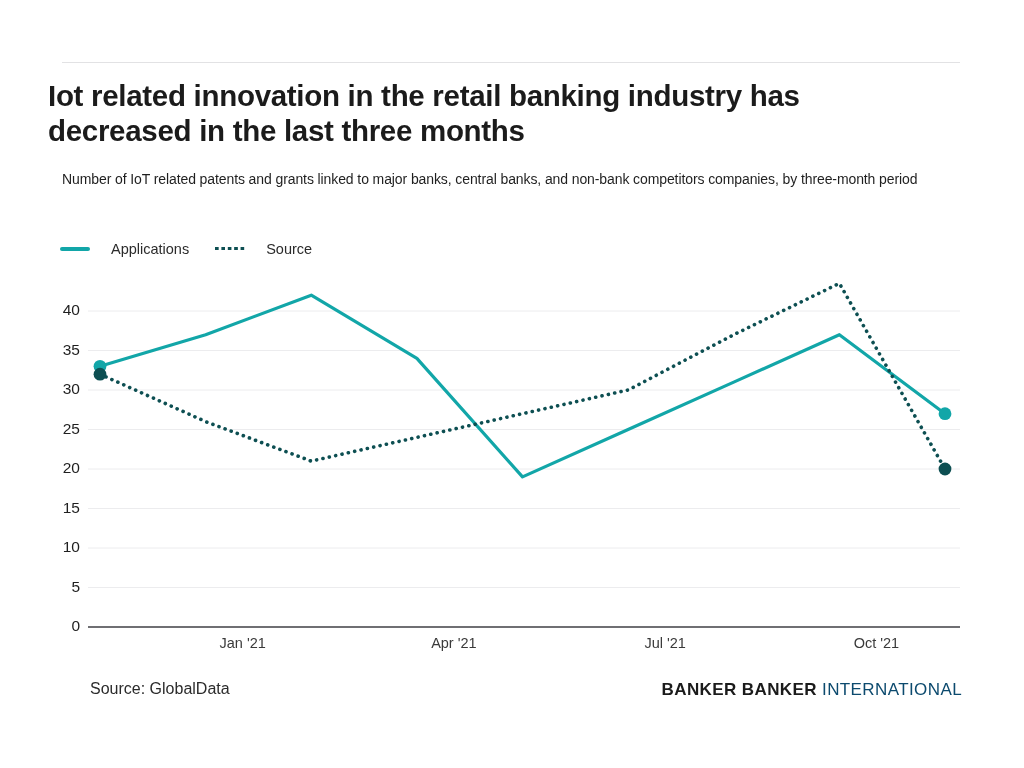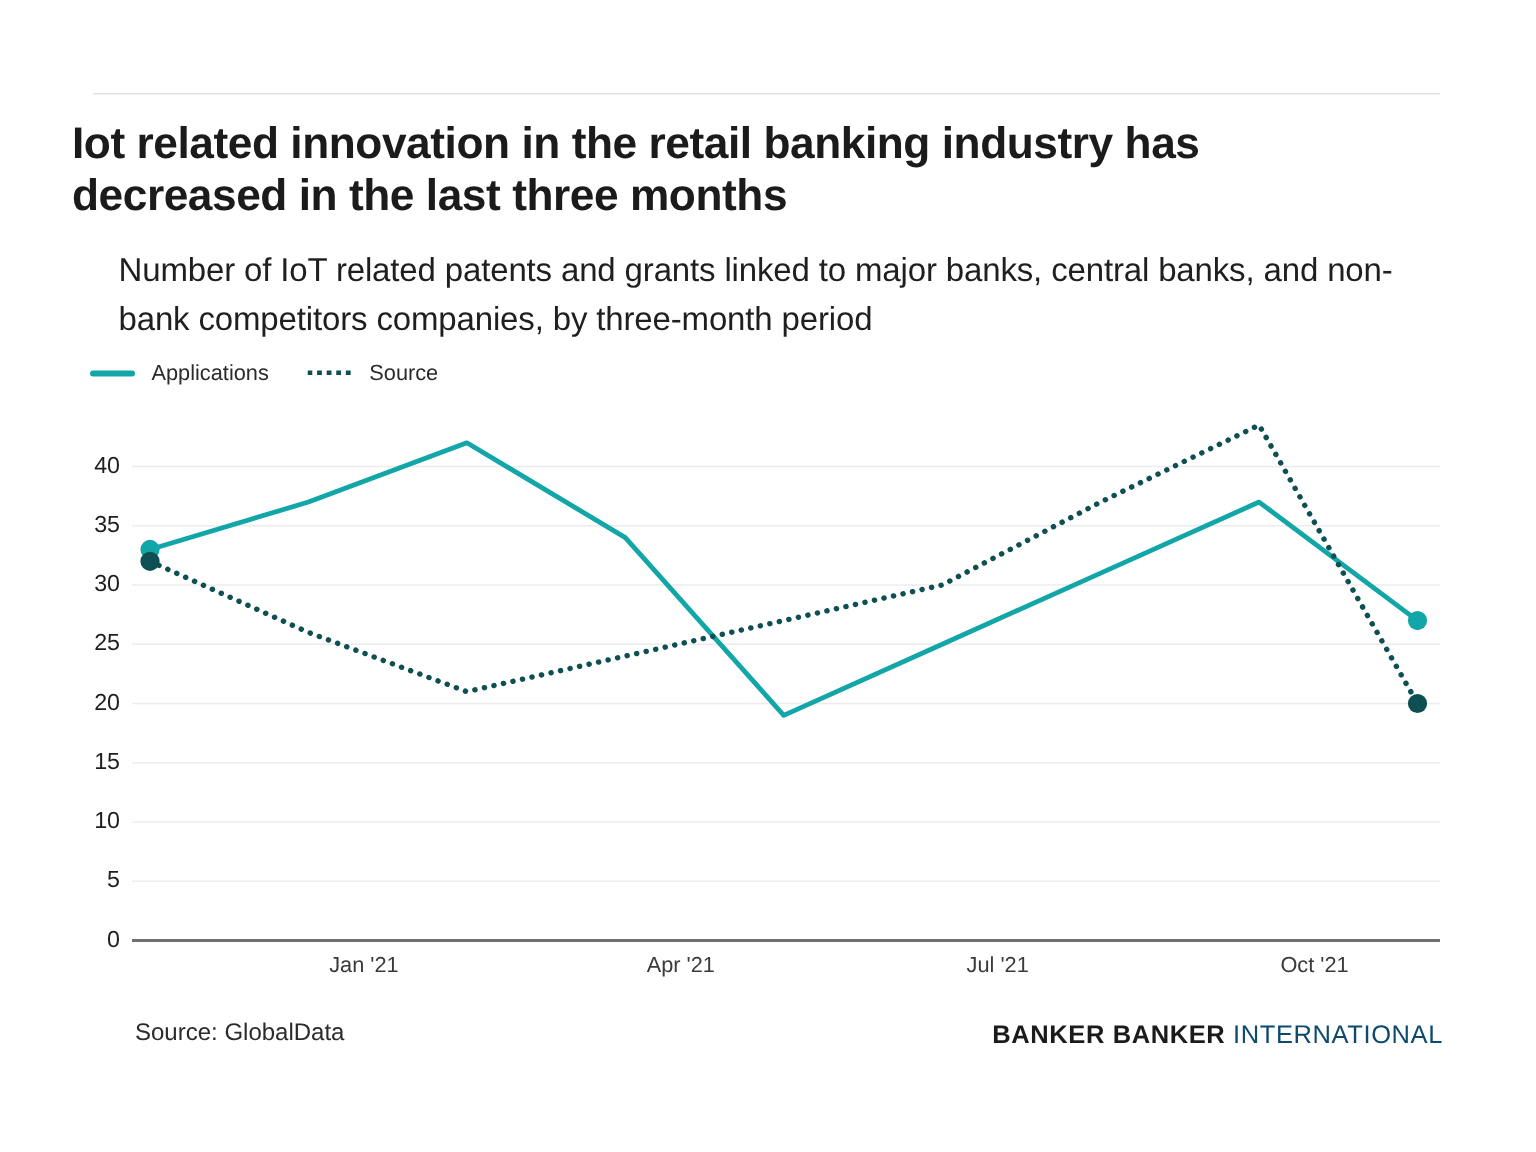--- a/index.html
+++ b/index.html
@@ -31,41 +31,41 @@
     top: 78px;
     width: 880px;
     font-size: 29.5px;
     line-height: 35px;
     font-weight: bold;
     color: #1b1b1b;
     letter-spacing: -0.3px;
   }
   #subtitle {
     position: absolute;
-    left: 79px;
+    left: 62px;
     top: 163px;
     width: 870px;
-    font-size: 22px;
+    font-size: 14px;
     line-height: 33px;
     font-weight: normal;
     color: #1f1f1f;
     letter-spacing: -0.1px;
   }
   #legend {
     position: absolute;
     left: 60px;
     top: 241px;
     display: flex;
     align-items: center;
     gap: 26px;
   }
   .legend-item {
     display: flex;
     align-items: center;
-    gap: 11px;
+    gap: 21px;
   }
   .legend-label {
     font-size: 14.5px;
     color: #2b2b2b;
   }
   .swatch-solid {
     display: block;
     width: 30px;
     height: 3.2px;
     border-radius: 2px;

